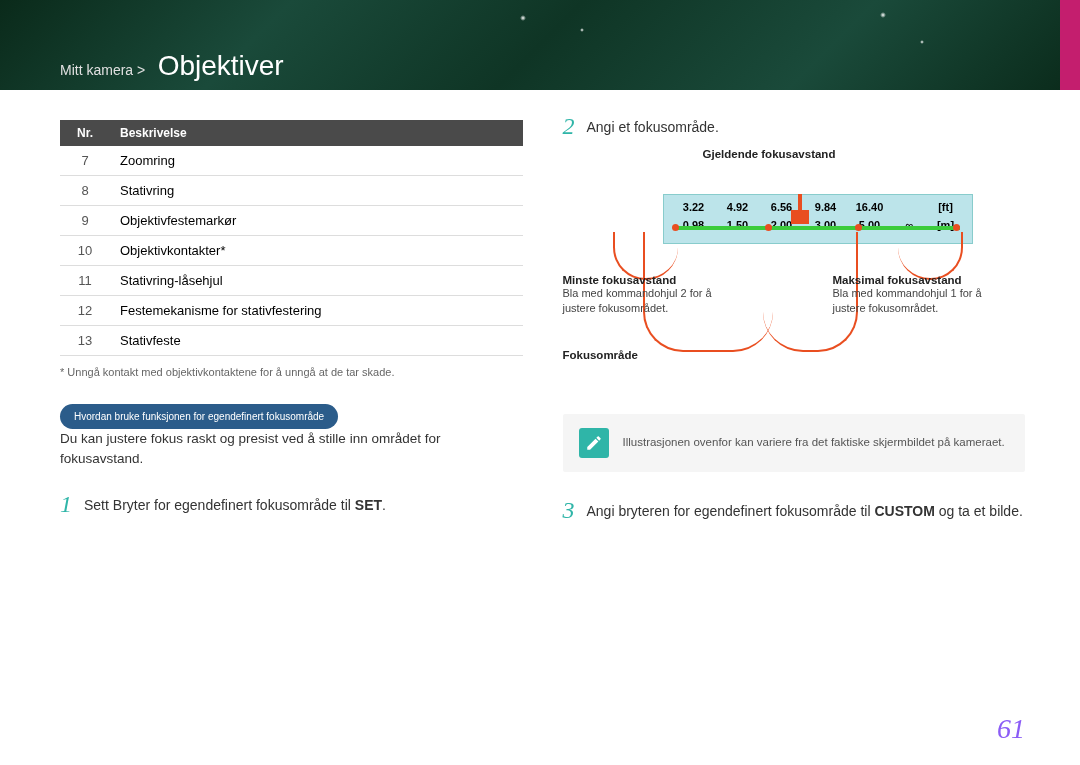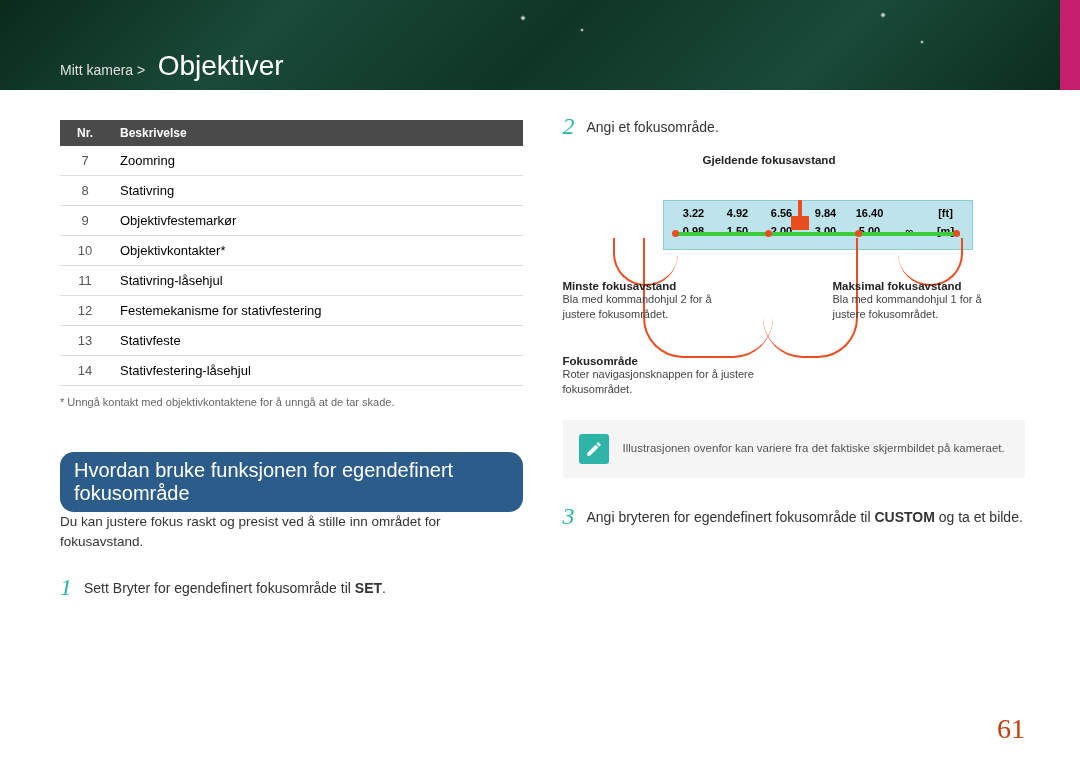--- a/index.html
+++ b/index.html
@@ -10,47 +10,47 @@
 .breadcrumb{color:#e0e0e0;font-size:14px;font-weight:300}
 .breadcrumb-main{color:#fff;font-size:28px;font-weight:300;margin-left:8px}
 .content{display:flex;padding:30px 55px 0 60px;gap:40px}
 .col{flex:1}
 table{width:100%;border-collapse:collapse;font-size:13px}
 th{background:#4a4a4a;color:#fff;text-align:left;padding:6px 10px;font-weight:600;font-size:12px}
 th:first-child{width:50px;text-align:center}
 td{padding:7px 10px;border-bottom:1px solid #ddd}
 td:first-child{text-align:center;color:#555}
 .footnote{font-size:11px;color:#666;margin-top:10px}
-.section-badge{display:inline-block;background:#2b5c8a;color:#fff;padding:7px 14px;border-radius:14px;font-size:20px;font-weight:500;margin-top:44px}
+.section-badge{display:inline-block;background:#2b5c8a;color:#fff;padding:7px 14px;border-radius:14px;font-size:10px;font-weight:500;margin-top:26px}
 .section-desc{font-size:13.5px;color:#333;margin-top:0;line-height:1.5}
 .step{display:flex;align-items:flex-start;gap:12px;margin-top:22px}
 .step-num{color:#2fb5a8;font-size:24px;font-weight:300;font-family:Georgia,serif;font-style:italic;line-height:1}
 .step-text{font-size:14px;color:#333;line-height:1.4;padding-top:4px}
 .step-text strong{font-weight:700}
-.diagram{margin-top:22px;position:relative;height:240px}
+.diagram{margin-top:16px;position:relative;height:240px}
 .diag-label{font-size:11.5px;font-weight:700;color:#222}
 .diag-sub{font-size:11px;color:#444;line-height:1.4}
 .current-label{position:absolute;top:-6px;left:140px}
 .scale-box{position:absolute;top:40px;left:100px;width:310px;height:50px;background:#bce4ea;border:1px solid #8cc}
 .scale-row{display:flex;justify-content:space-between;padding:6px 12px 0 12px;font-size:11px;font-weight:700}
 .scale-row span{width:36px;text-align:center}
 .unit{width:28px!important}
 .track{position:absolute;top:72px;left:112px;width:285px;height:4px;background:#3bcc3b}
 .dot{position:absolute;width:7px;height:7px;border-radius:50%;background:#e94e20;top:-2px}
 .marker{position:absolute;top:56px;left:228px;width:18px;height:14px;background:#e94e20}
 .marker::after{content:'';position:absolute;left:7px;top:-16px;width:4px;height:16px;background:#e94e20}
 .curve{position:absolute;border:2px solid #e94e20;border-top:none;border-radius:0 0 40px 40px}
 .min-label{position:absolute;top:120px;left:0;width:170px}
 .max-label{position:absolute;top:120px;left:270px;width:180px}
 .focus-label{position:absolute;top:195px;left:0;width:260px}
 .note-box{display:flex;align-items:center;gap:14px;background:#f5f5f5;padding:14px 16px;margin-top:20px;border-radius:2px}
 .note-icon{width:30px;height:30px;background:#2fb5a8;border-radius:3px;display:flex;align-items:center;justify-content:center;flex-shrink:0}
 .note-icon svg{width:18px;height:18px;fill:#fff}
 .note-text{font-size:11.5px;color:#555;line-height:1.5}
-.page-num{position:absolute;bottom:20px;right:55px;font-size:28px;color:#c2410c;font-family:Georgia,serif}
+.page-num{position:absolute;bottom:20px;right:55px;font-size:28px;color:#8b5cf6;font-style:italic;font-family:Georgia,serif}
 </style>
 </head>
 <body>
 
 <div class="header">
   <div class="sparkle" style="top:15px;left:520px"></div>
   <div class="sparkle" style="top:28px;left:580px;width:4px;height:4px"></div>
   <div class="sparkle" style="top:12px;left:880px"></div>
   <div class="sparkle" style="top:40px;left:920px;width:4px;height:4px"></div>
   <span class="breadcrumb">Mitt kamera &gt;</span>
@@ -87,24 +87,20 @@
             <td>11</td>
             <td>Stativring-låsehjul</td>
           </tr>
           <tr>
             <td>12</td>
             <td>Festemekanisme for stativfestering</td>
           </tr>
           <tr>
             <td>13</td>
             <td>Stativfeste</td>
-          </tr>
-          <tr>
-            <td>14</td>
-            <td>Stativfestering-låsehjul</td>
           </tr>
         </tbody>
     </table>
     <div class="footnote">* Unngå kontakt med objektivkontaktene for å unngå at de tar skade.</div>
 
     <div class="section-badge">Hvordan bruke funksjonen for egendefinert fokusområde</div>
     <div class="section-desc">Du kan justere fokus raskt og presist ved å stille inn området for fokusavstand.</div>
 
     <div class="step">
       <div class="step-num">1</div>
@@ -157,21 +153,20 @@
       <div class="min-label">
         <div class="diag-label">Minste fokusavstand</div>
         <div class="diag-sub">Bla med kommandohjul 2 for å justere fokusområdet.</div>
       </div>
       <div class="max-label">
         <div class="diag-label">Maksimal fokusavstand</div>
         <div class="diag-sub">Bla med kommandohjul 1 for å justere fokusområdet.</div>
       </div>
       <div class="focus-label">
         <div class="diag-label">Fokusområde</div>
-        <div class="diag-sub">Roter navigasjonsknappen for å justere fokusområdet.</div>
       </div>
     </div>
 
     <div class="note-box">
       <div class="note-icon">
         <svg viewBox="0 0 24 24">
             <path d="M3 17.25V21h3.75L17.81 9.94l-3.75-3.75L3 17.25zM20.71 7.04c.39-.39.39-1.02 0-1.41l-2.34-2.34c-.39-.39-1.02-.39-1.41 0l-1.83 1.83 3.75 3.75 1.83-1.83z"></path>
           </svg>
       </div>
       <div class="note-text">Illustrasjonen ovenfor kan variere fra det faktiske skjermbildet på kameraet.</div>

